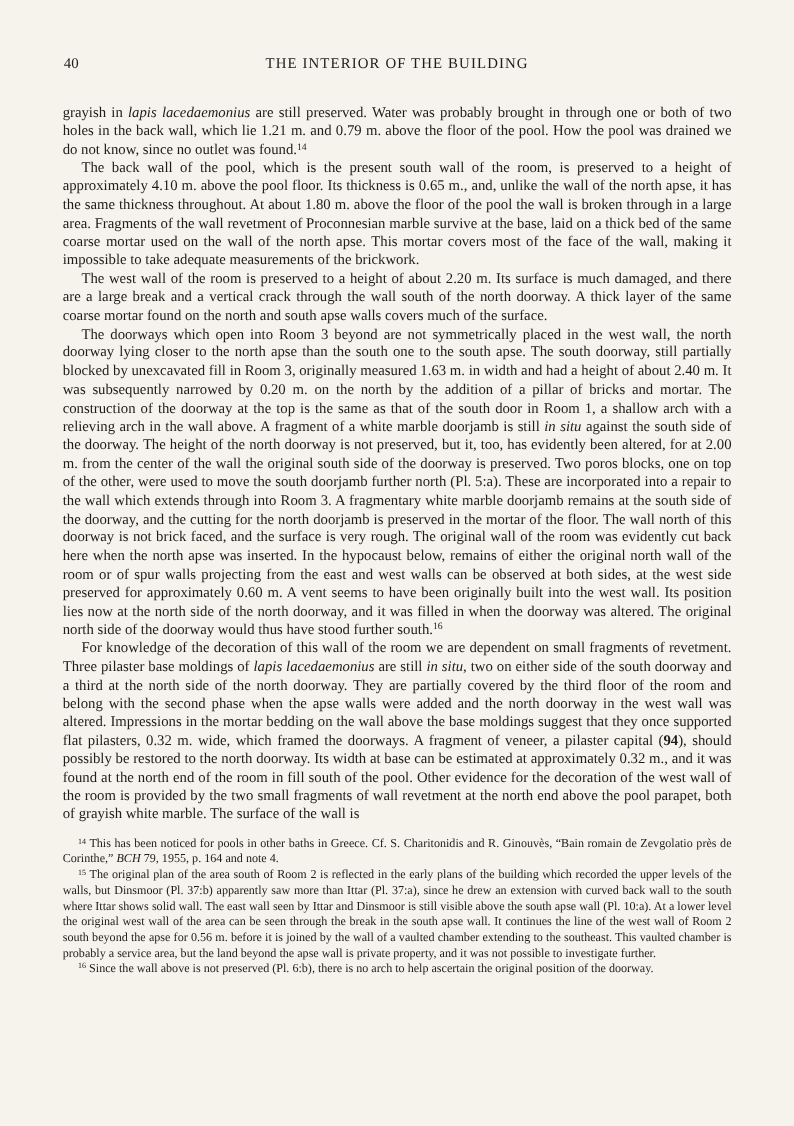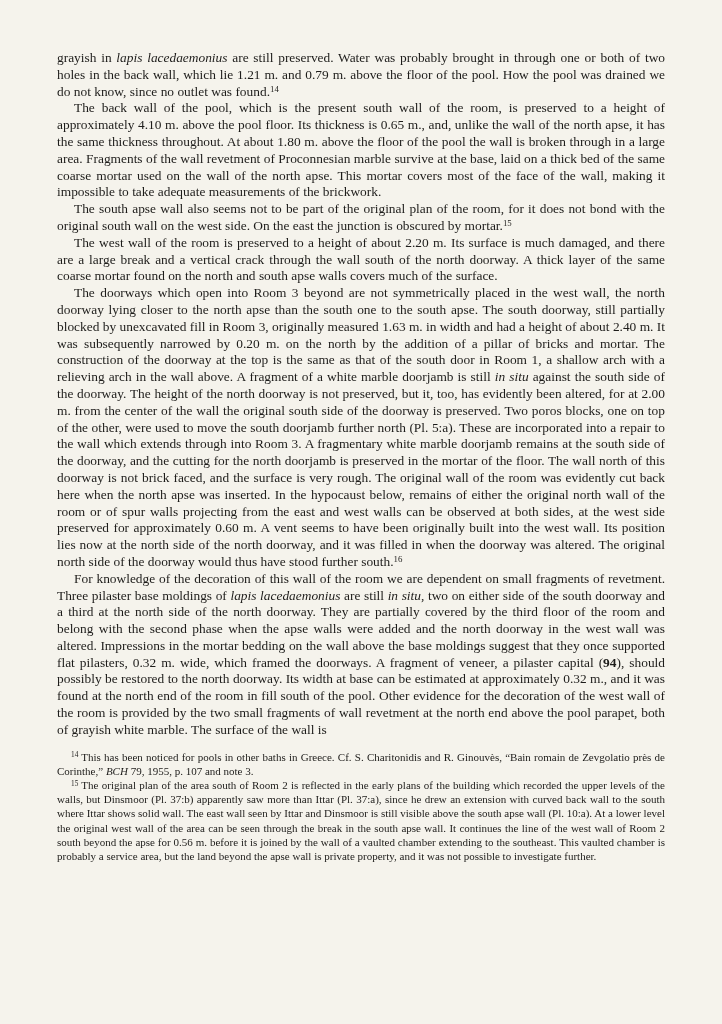--- a/index.html
+++ b/index.html
@@ -53,25 +53,29 @@
     text-align: justify;
     font-size: 11px;
     line-height: 14.2px;
     text-indent: 14px;
   }
 </style>
 </head>
 <body style="background: rgb(245, 243, 236); color: rgb(29, 28, 26);">
 
 <div class="page">
+  <div class="running-head">
+    <span class="page-number">40</span>
+    <span class="head-title">THE INTERIOR OF THE BUILDING</span>
+  </div>
   <div class="body-text">
       <p class="para"><span>grayish in </span><i>lapis lacedaemonius</i><span> are still preserved. Water was probably brought in through one or both of two holes in the back wall, which lie 1.21 m. and 0.79 m. above the floor of the pool. How the pool was drained we do not know, since no outlet was found.</span><sup>14</sup></p>
       <p class="para indent"><span>The back wall of the pool, which is the present south wall of the room, is preserved to a height of approximately 4.10 m. above the pool floor. Its thickness is 0.65 m., and, unlike the wall of the north apse, it has the same thickness throughout. At about 1.80 m. above the floor of the pool the wall is broken through in a large area. Fragments of the wall revetment of Proconnesian marble survive at the base, laid on a thick bed of the same coarse mortar used on the wall of the north apse. This mortar covers most of the face of the wall, making it impossible to take adequate measurements of the brickwork.</span></p>
-      <p class="para indent"><span>The south apse wall also seems not to be part of the original plan of the room, for it does not bond with the original south wall on the west side. On the east the junction is obscured by mortar.</span><sup>15</sup></p>
       <p class="para indent"><span>The west wall of the room is preserved to a height of about 2.20 m. Its surface is much damaged, and there are a large break and a vertical crack through the wall south of the north doorway. A thick layer of the same coarse mortar found on the north and south apse walls covers much of the surface.</span></p>
       <p class="para indent"><span>The doorways which open into Room 3 beyond are not symmetrically placed in the west wall, the north doorway lying closer to the north apse than the south one to the south apse. The south doorway, still partially blocked by unexcavated fill in Room 3, originally measured 1.63 m. in width and had a height of about 2.40 m. It was subsequently narrowed by 0.20 m. on the north by the addition of a pillar of bricks and mortar. The construction of the doorway at the top is the same as that of the south door in Room 1, a shallow arch with a relieving arch in the wall above. A fragment of a white marble doorjamb is still </span><i>in situ</i><span> against the south side of the doorway. The height of the north doorway is not preserved, but it, too, has evidently been altered, for at 2.00 m. from the center of the wall the original south side of the doorway is preserved. Two poros blocks, one on top of the other, were used to move the south doorjamb further north (Pl. 5:a). These are incorporated into a repair to the wall which extends through into Room 3. A fragmentary white marble doorjamb remains at the south side of the doorway, and the cutting for the north doorjamb is preserved in the mortar of the floor. The wall north of this doorway is not brick faced, and the surface is very rough. The original wall of the room was evidently cut back here when the north apse was inserted. In the hypocaust below, remains of either the original north wall of the room or of spur walls projecting from the east and west walls can be observed at both sides, at the west side preserved for approximately 0.60 m. A vent seems to have been originally built into the west wall. Its position lies now at the north side of the north doorway, and it was filled in when the doorway was altered. The original north side of the doorway would thus have stood further south.</span><sup>16</sup></p>
       <p class="para indent"><span>For knowledge of the decoration of this wall of the room we are dependent on small fragments of revetment. Three pilaster base moldings of </span><i>lapis lacedaemonius</i><span> are still </span><i>in situ</i><span>, two on either side of the south doorway and a third at the north side of the north doorway. They are partially covered by the third floor of the room and belong with the second phase when the apse walls were added and the north doorway in the west wall was altered. Impressions in the mortar bedding on the wall above the base moldings suggest that they once supported flat pilasters, 0.32 m. wide, which framed the doorways. A fragment of veneer, a pilaster capital (</span><b>94</b><span>), should possibly be restored to the north doorway. Its width at base can be estimated at approximately 0.32 m., and it was found at the north end of the room in fill south of the pool. Other evidence for the decoration of the west wall of the room is provided by the two small fragments of wall revetment at the north end above the pool parapet, both of grayish white marble. The surface of the wall is</span></p>
     </div>
   <div class="footnotes">
-      <p class="footnote"><sup>14</sup><span> This has been noticed for pools in other baths in Greece. Cf. S. Charitonidis and R. Ginouvès, “Bain romain de Zevgolatio près de Corinthe,” </span><i>BCH</i><span> 79, 1955, p. 107 and note 3.</span></p>
+      <p class="footnote"><sup>14</sup><span> This has been noticed for pools in other baths in Greece. Cf. S. Charitonidis and R. Ginouvès, “Bain romain de Zevgolatio près de Corinthe,” </span><i>BCH</i><span> 79, 1955, p. 164 and note 4.</span></p>
       <p class="footnote"><sup>15</sup><span> The original plan of the area south of Room 2 is reflected in the early plans of the building which recorded the upper levels of the walls, but Dinsmoor (Pl. 37:b) apparently saw more than Ittar (Pl. 37:a), since he drew an extension with curved back wall to the south where Ittar shows solid wall. The east wall seen by Ittar and Dinsmoor is still visible above the south apse wall (Pl. 10:a). At a lower level the original west wall of the area can be seen through the break in the south apse wall. It continues the line of the west wall of Room 2 south beyond the apse for 0.56 m. before it is joined by the wall of a vaulted chamber extending to the southeast. This vaulted chamber is probably a service area, but the land beyond the apse wall is private property, and it was not possible to investigate further.</span></p>
+      <p class="footnote"><sup>16</sup><span> Since the wall above is not preserved (Pl. 6:b), there is no arch to help ascertain the original position of the doorway.</span></p>
     </div>
 </div>
 
 </body></html>

